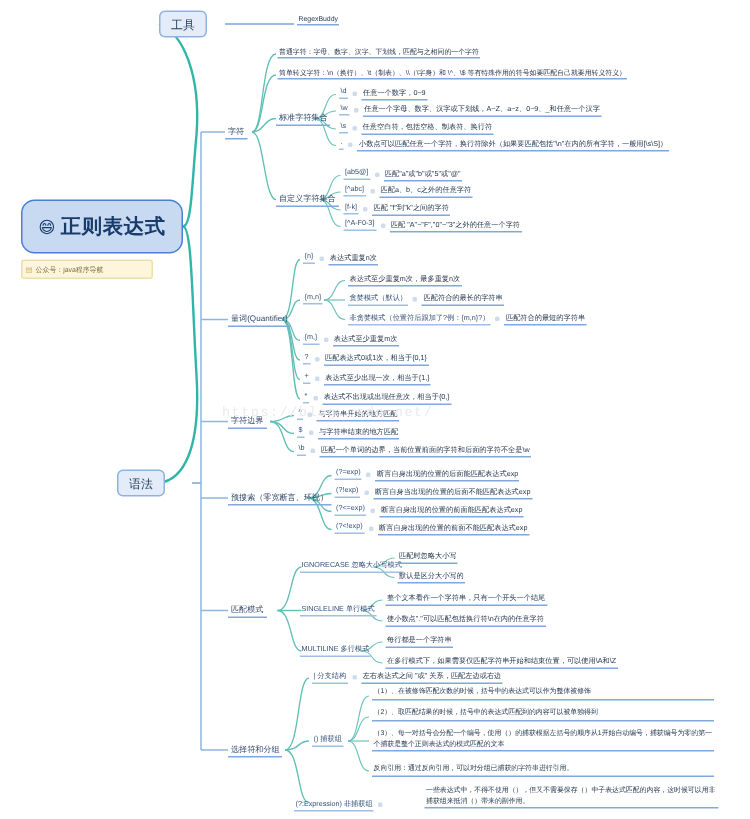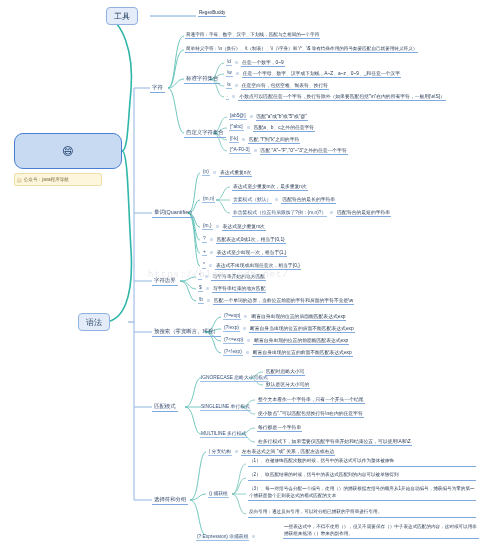--- a/index.html
+++ b/index.html
@@ -149,20 +149,21 @@
     <path d="M190 500 C 200 500, 198 494, 206 494" stroke="#5fbfb5" stroke-width=".9" fill="none"></path>
     <path d="M190 500 C 200 500, 198 535, 206 535" stroke="#5fbfb5" stroke-width=".9" fill="none"></path>
     <path d="M232 494 C 240 494, 238 464, 246 464" stroke="#6fc3b8" stroke-width=".8" fill="none"></path>
     <path d="M232 494 C 240 494, 238 478, 246 478" stroke="#6fc3b8" stroke-width=".8" fill="none"></path>
     <path d="M232 494 C 240 494, 238 494, 246 494" stroke="#6fc3b8" stroke-width=".8" fill="none"></path>
     <path d="M232 494 C 240 494, 238 514, 246 514" stroke="#6fc3b8" stroke-width=".8" fill="none"></path>
   </svg>
 
   <div class="node root">
     <span class="emoji">😄</span>
+    <span>正则表达式</span>
   </div>
   <div class="node rootnote">
     <span class="ic">▤</span>
     <span>公众号：java程序导航</span>
   </div>
 
   <div class="node lvl1" style="left:106px;top:7px;">
     <span>工具</span>
   </div>
   <div class="node leaf2" style="left:198px;top:10px;">

